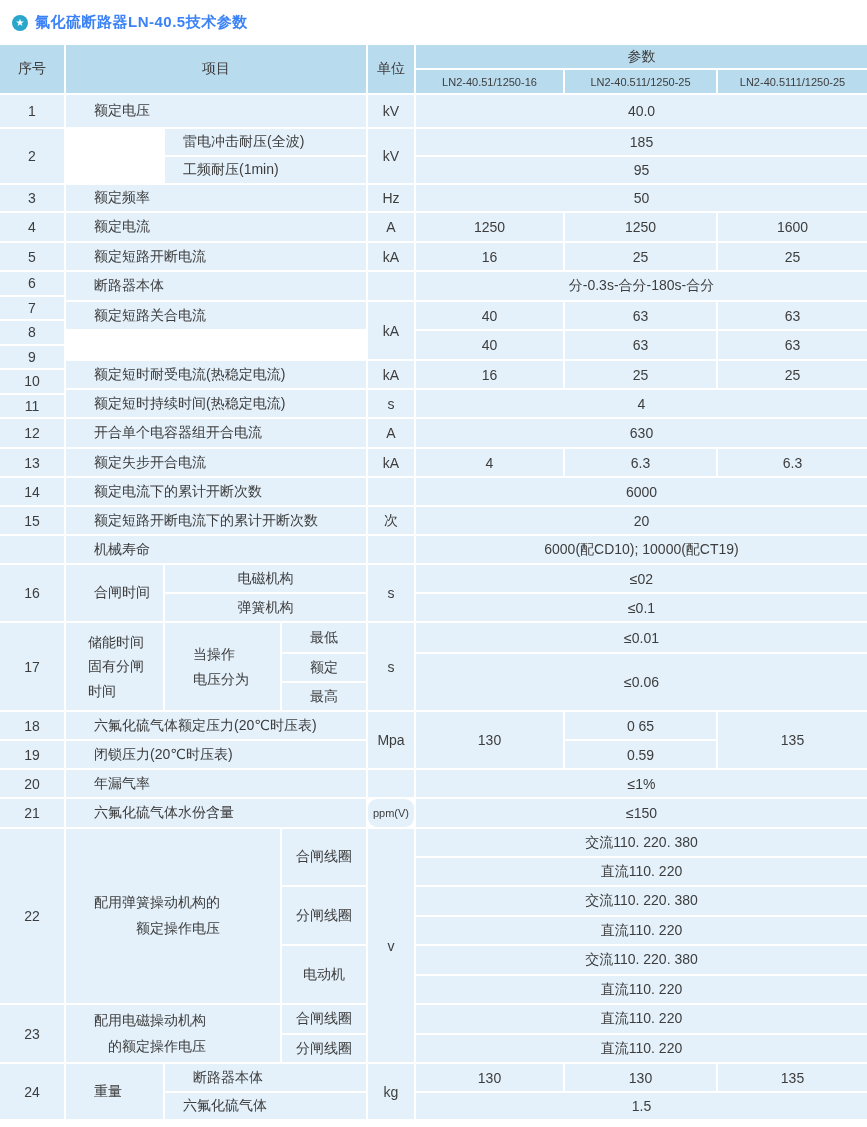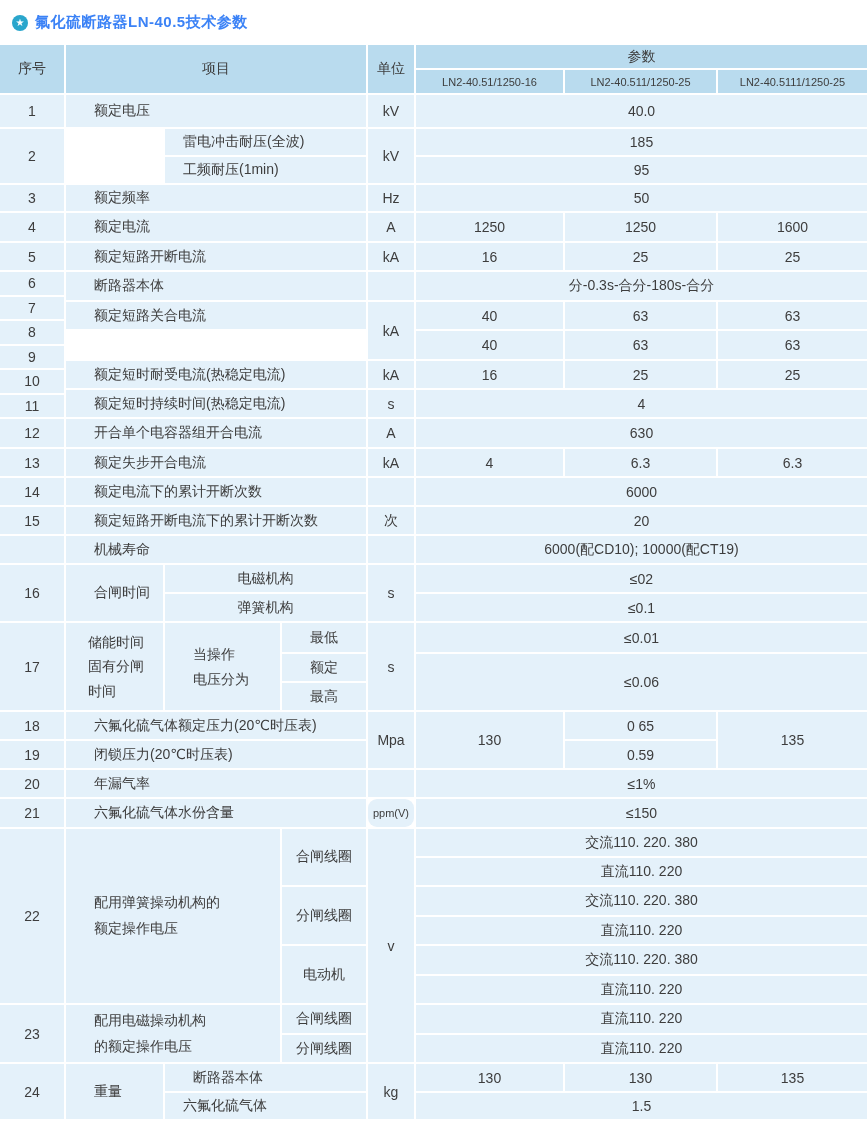--- a/index.html
+++ b/index.html
@@ -8,21 +8,21 @@
   .badge{width:16px;height:16px;border-radius:50%;background:#2aa6cc;color:#fff;display:flex;align-items:center;justify-content:center;font-size:10px;line-height:1;margin-right:7px;}
   .title{color:#3b82f6;font-weight:bold;font-size:15px;letter-spacing:0.5px;}
   .tbl{display:grid;width:867px;box-sizing:border-box;gap:2px;background:#ffffff;
        grid-template-columns:64px 97px 115px 84px 46px 147px 151px 149px;
        grid-template-rows:23px 23px 32px 26px 26px 26px 28px 27px 28px 27px 28px 27px 27px 28px 27px 27px 27px 27px 27px 27px 29px 27px 27px 27px 27px 27px 28px 27px 27px 28px 27px 28px 27px 28px 27px 27px 26px;
        font-size:14px;}
   .c{background:#e4f1fa;display:flex;align-items:center;justify-content:center;text-align:center;}
   .h{background:#b9dbee;}
   .L{justify-content:flex-start;text-align:left;padding-left:28px;}
   .S{justify-content:flex-start;text-align:left;padding-left:18px;}
-  .P{white-space:pre-line;line-height:1.85;}
+  .P{white-space:pre-line;line-height:1.85;text-align:right;}
   .P3{white-space:pre-line;line-height:1.75;}
   .sm{font-size:11px;border-radius:9px;}
   .md{font-size:11px;}
   .combo{display:flex;flex-direction:column;gap:2px;background:transparent;}
   .combo > div{flex:1;background:#e4f1fa;display:flex;align-items:center;justify-content:center;}
 </style>
 </head>
 <body>
 
 <div class="titlebar">

